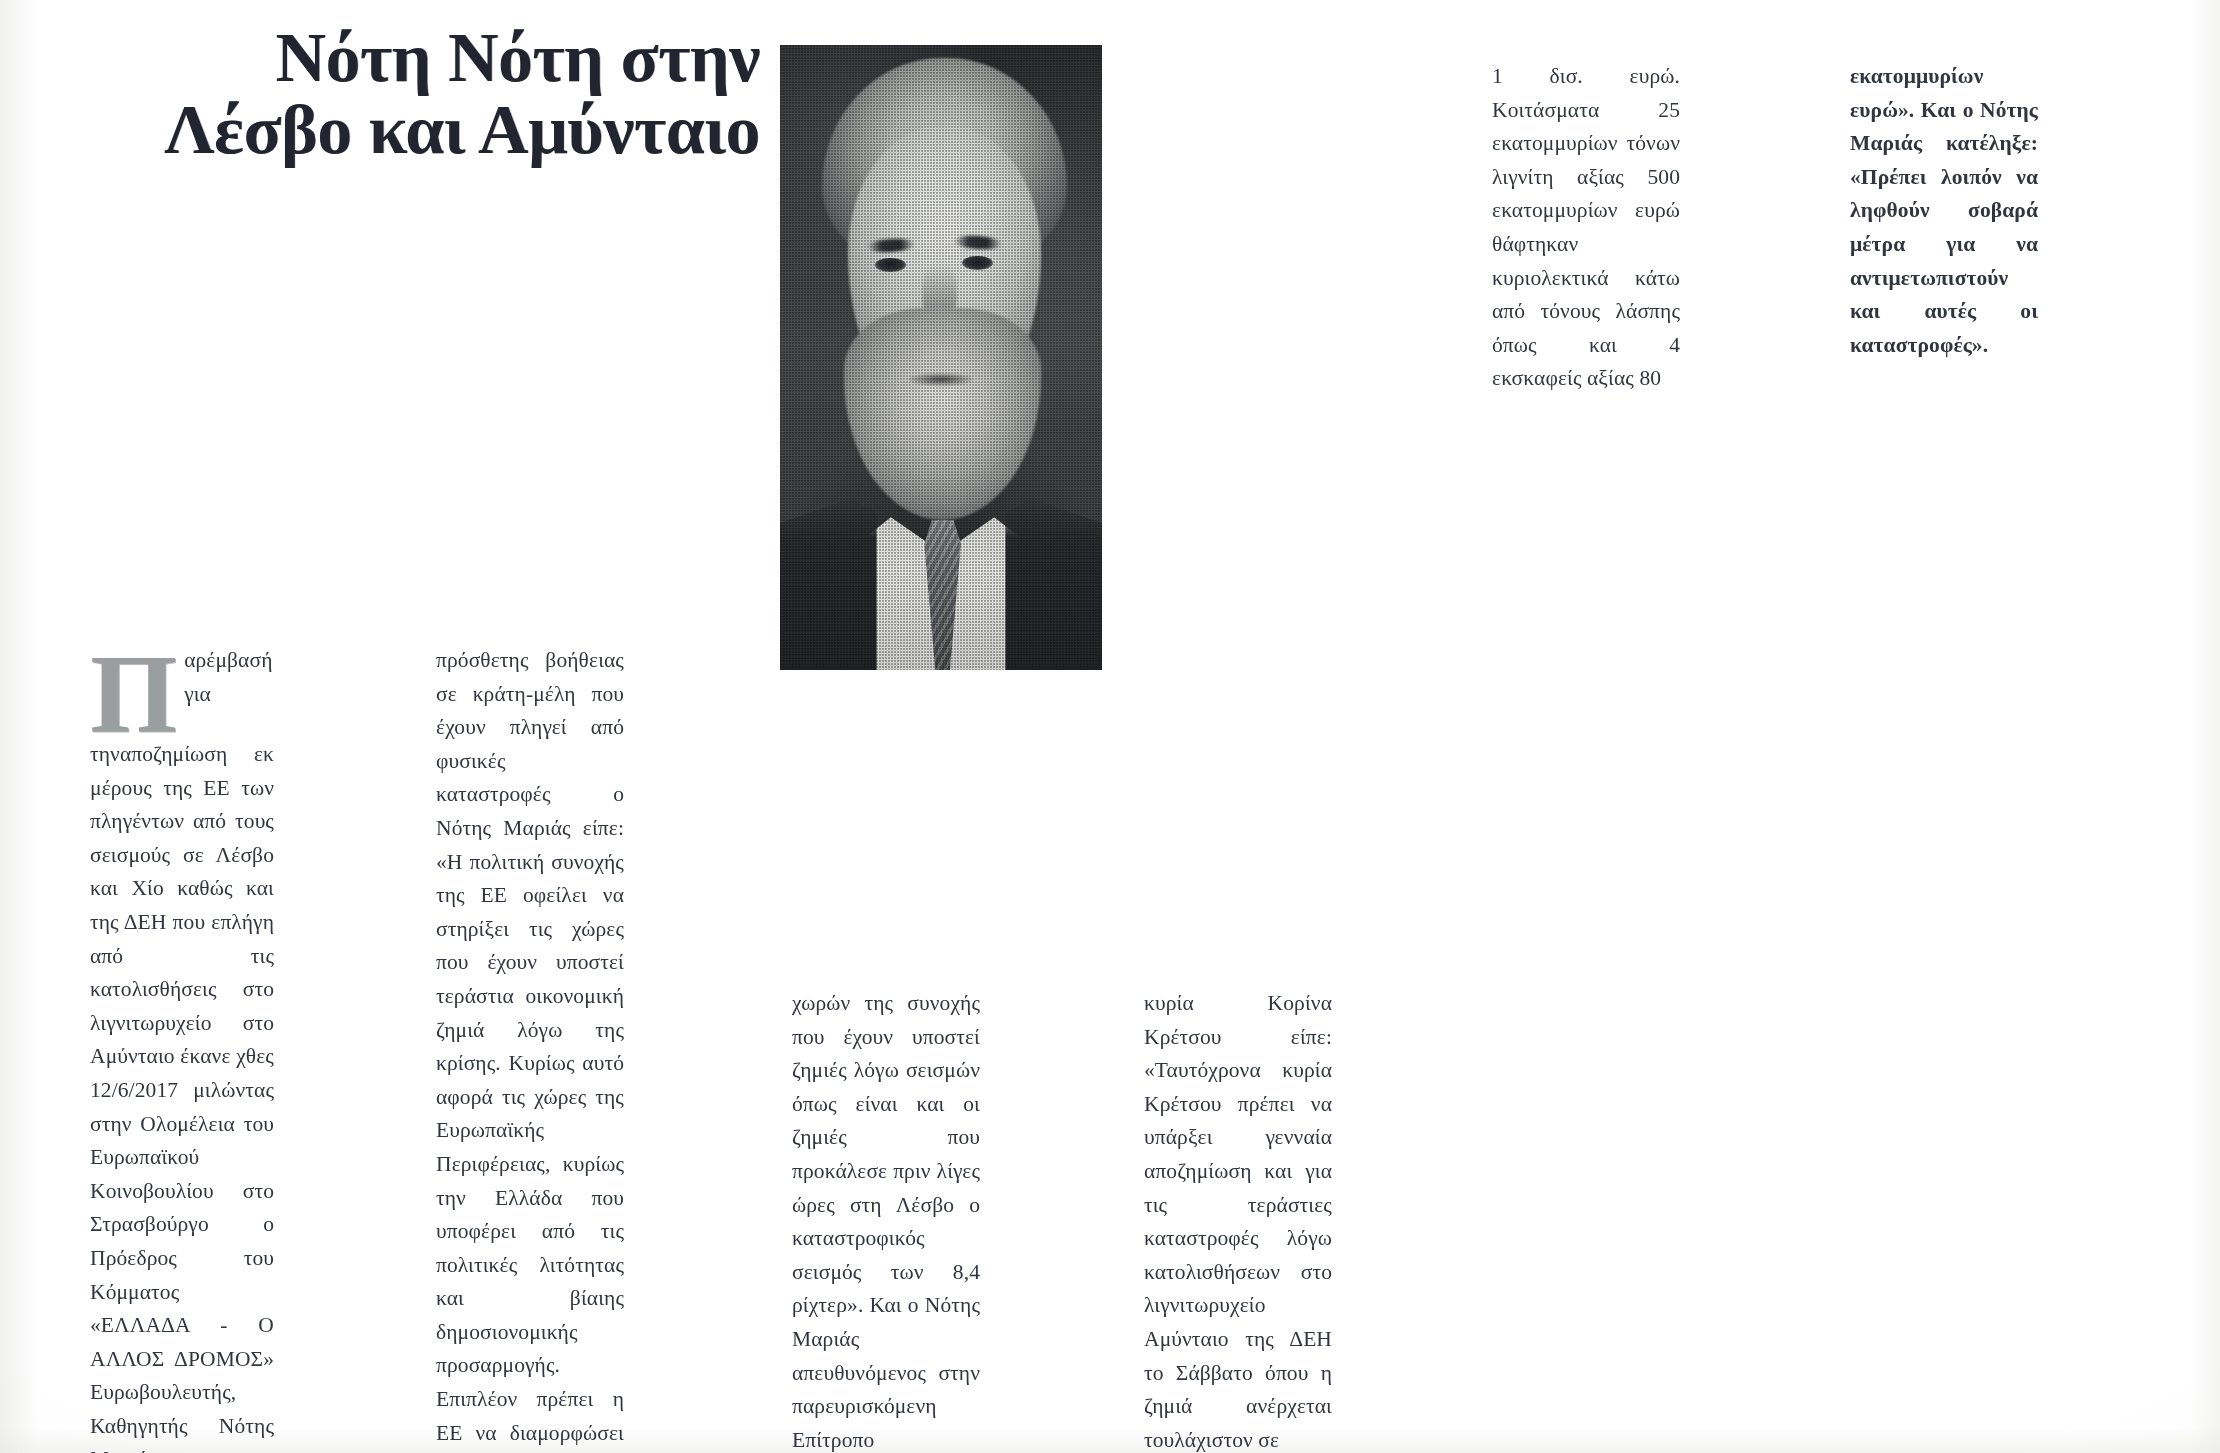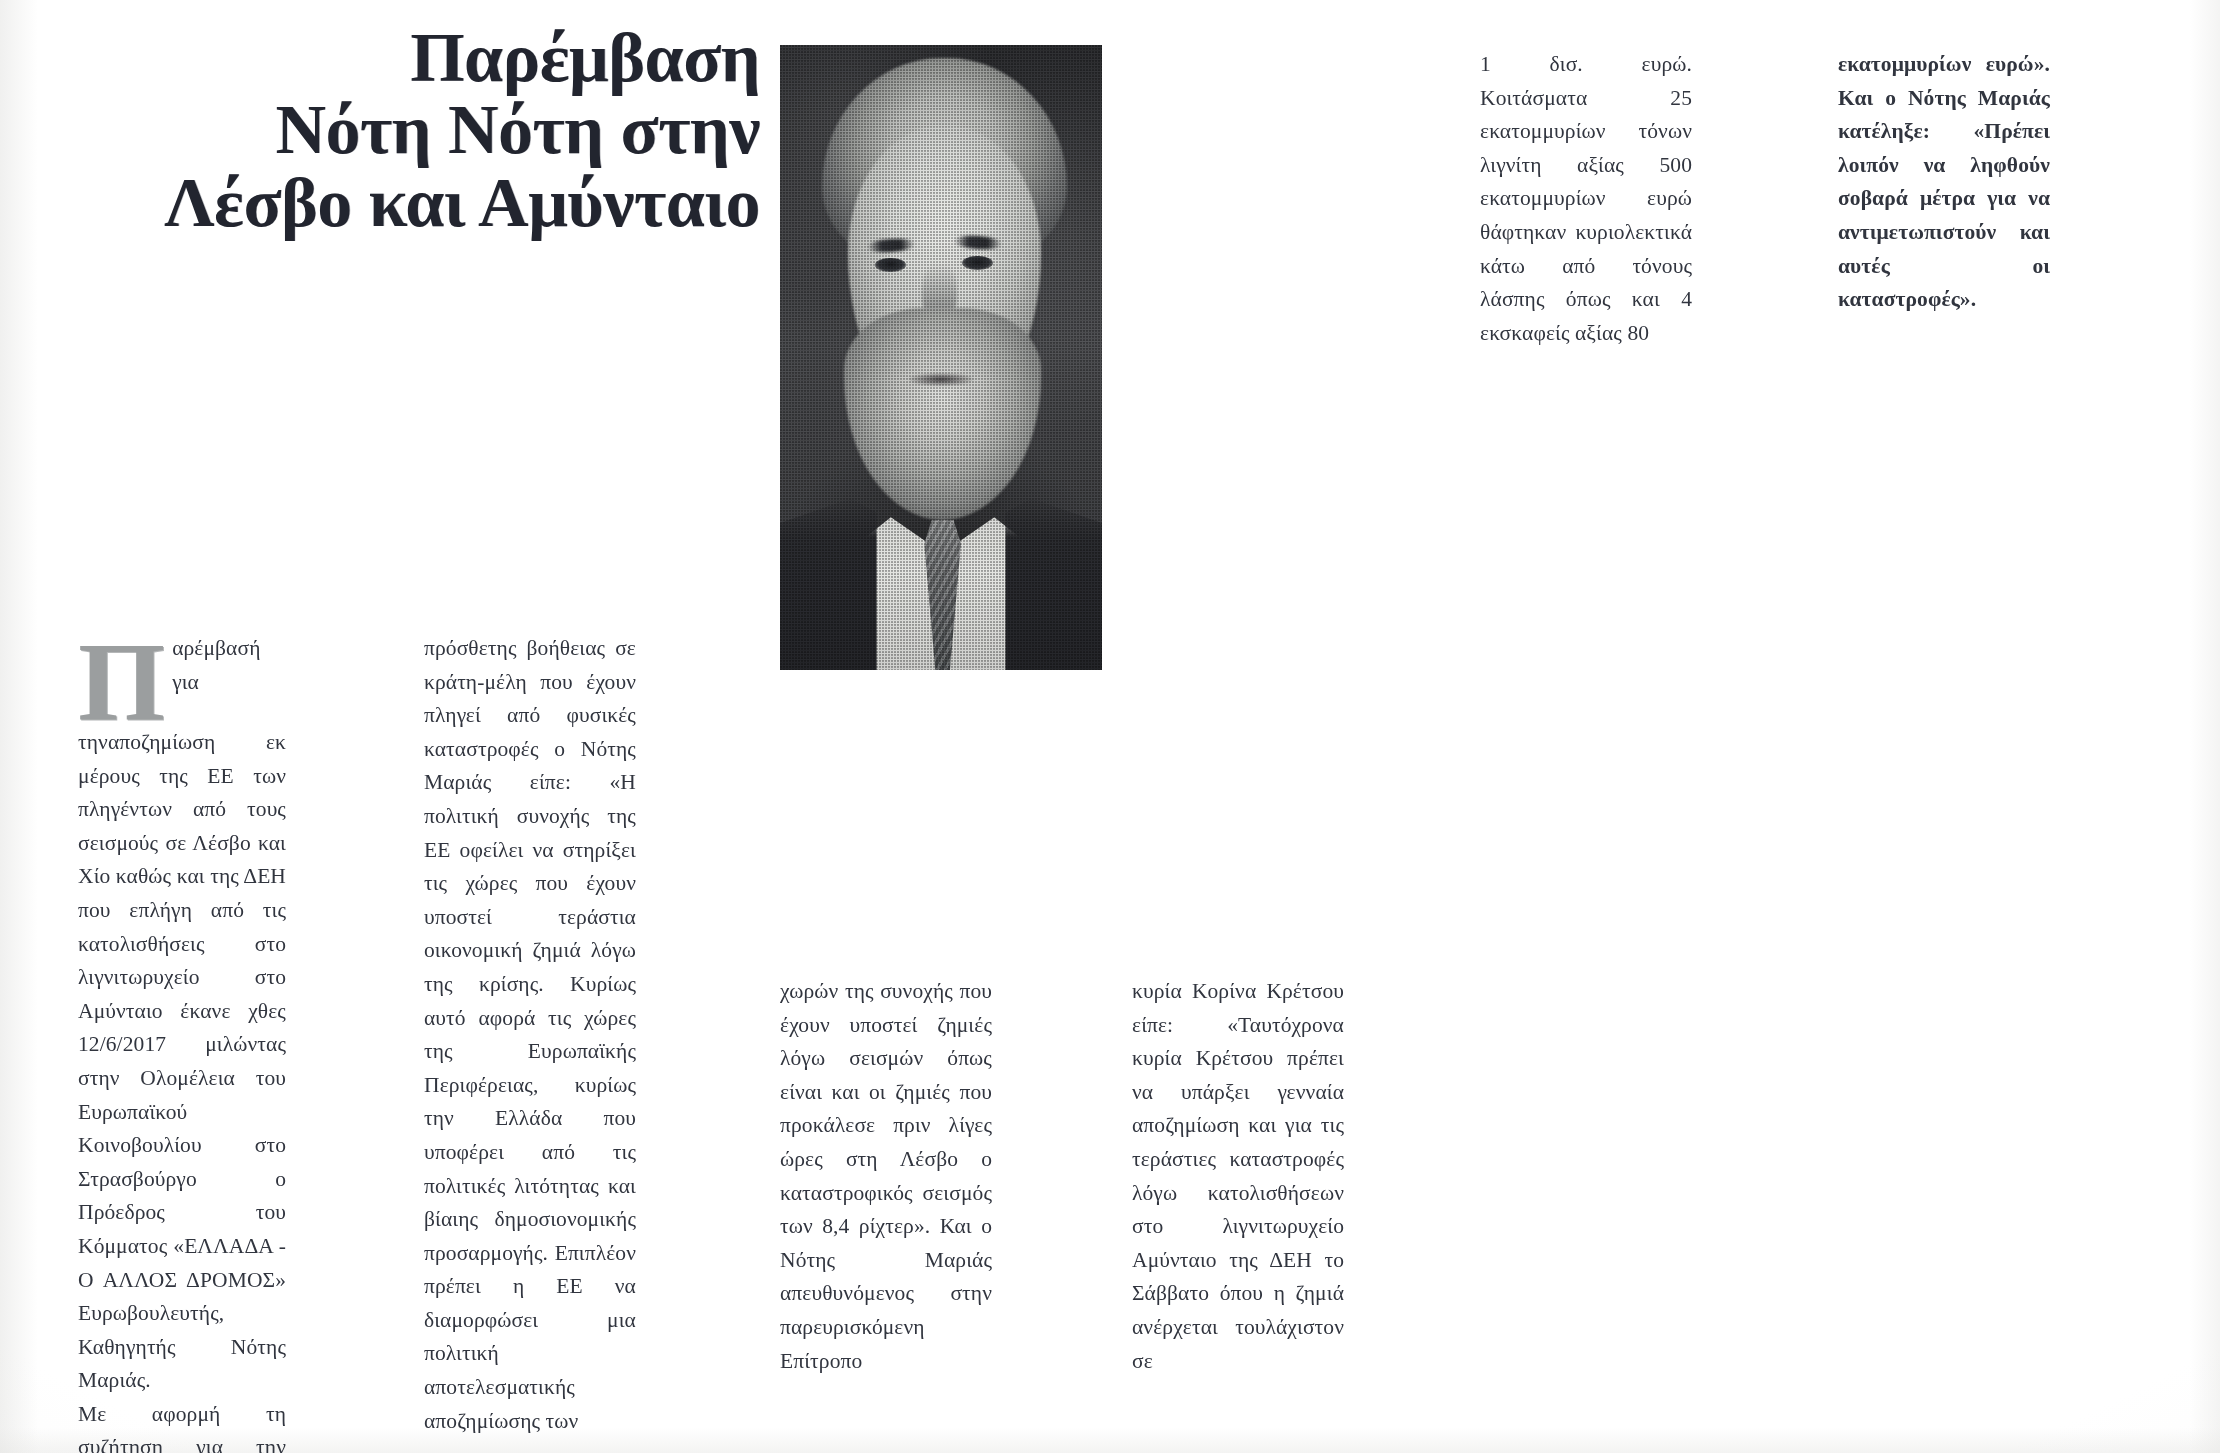--- a/index.html
+++ b/index.html
@@ -191,21 +191,21 @@
   
   .col {
     position: absolute;
     font-size: 21.5px;
     line-height: 33.6px;
     text-align: justify;
     text-justify: inter-word;
     color: #31353f;
     letter-spacing: .1px;
   }
-  .col p { margin: 0; }
+  .col p { margin: 12px; }
 
   #col1 { left: 78px;  top: 632px;  width: 208px; }
   #col2 { left: 424px; top: 632px;  width: 212px; }
   #col3 { left: 780px; top: 975px;  width: 212px; }
   #col4 { left: 1132px; top: 975px; width: 212px; }
   #col4top { left: 1480px; top: 48px; width: 212px; }
   #col5 { left: 1838px; top: 48px;  width: 212px; font-weight: bold; }
 
   
   #dropcap {
@@ -219,21 +219,20 @@
     text-shadow: 1px 1px 0 rgba(120,124,126,.55);
     letter-spacing: -2px;
   }
 </style>
 </head>
 <body>
 
 <div id="paper"></div>
 
 <div id="headline">
-  <span class="hl-line">Παρέμβαση</span>
   <span class="hl-line">Νότη Νότη στην</span>
   <span class="hl-line">Λέσβο και Αμύνταιο</span>
 </div>
 
 <div id="photo-frame">
   <div id="photo-img">
     <div class="ph-bg"></div>
     <div class="ph-bgtex"></div>
     <div class="ph-hair"></div>
     <div class="ph-face"></div>

